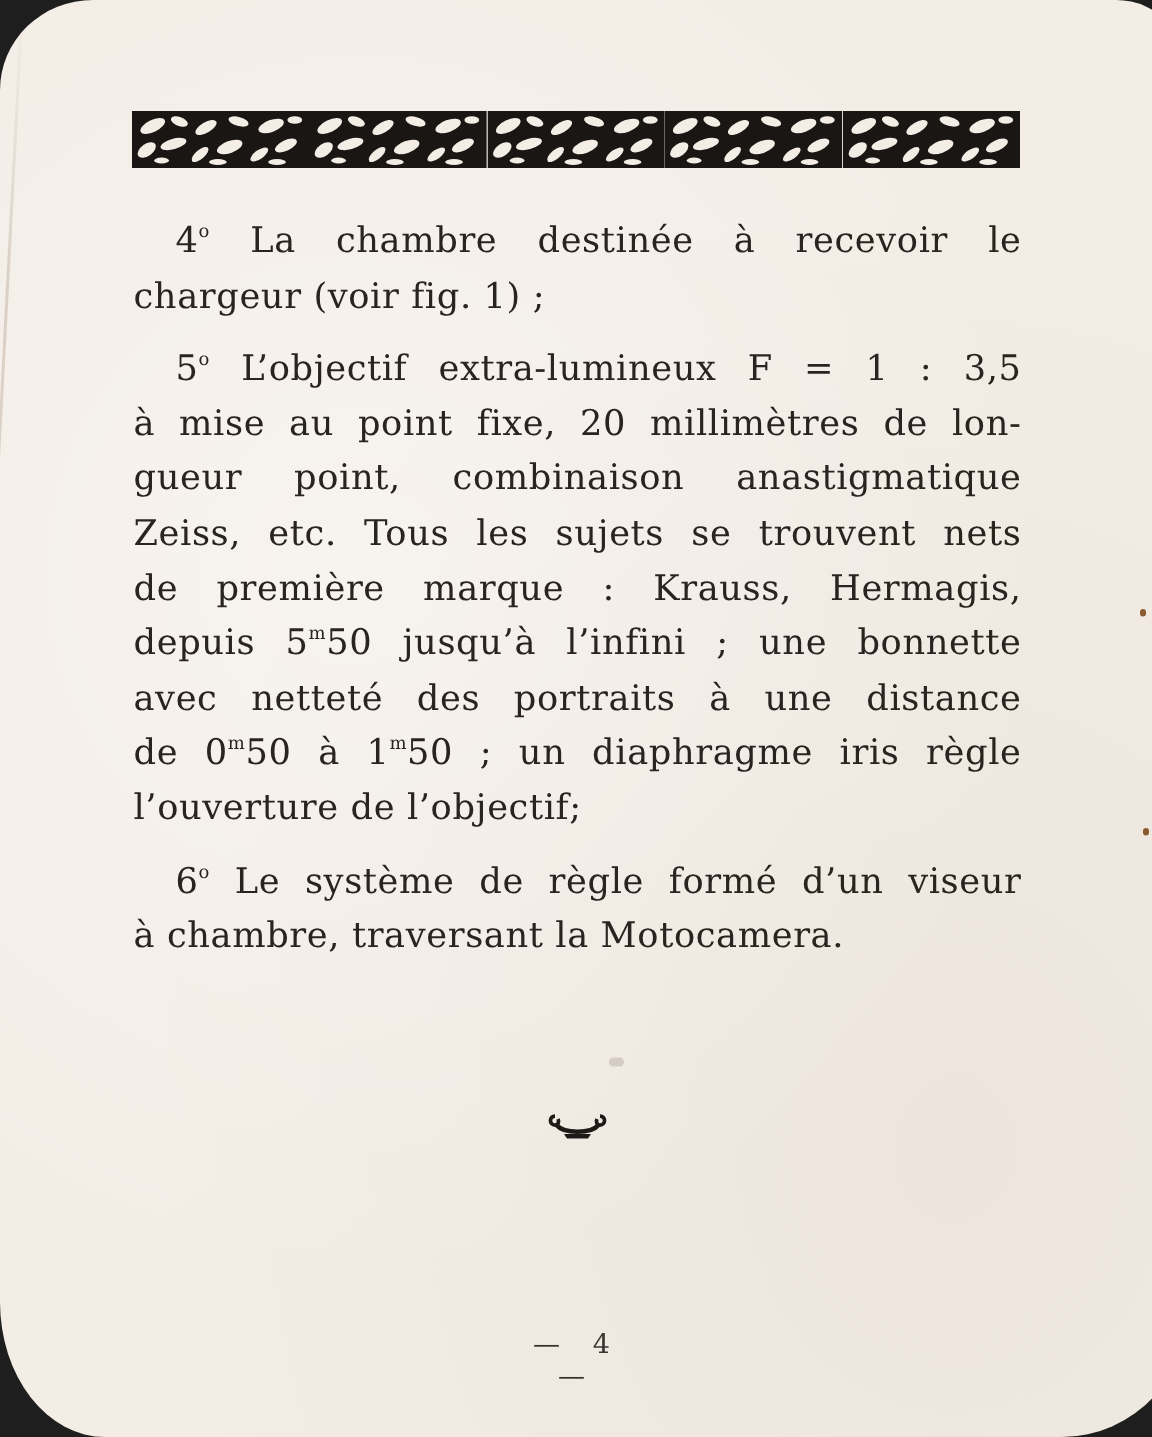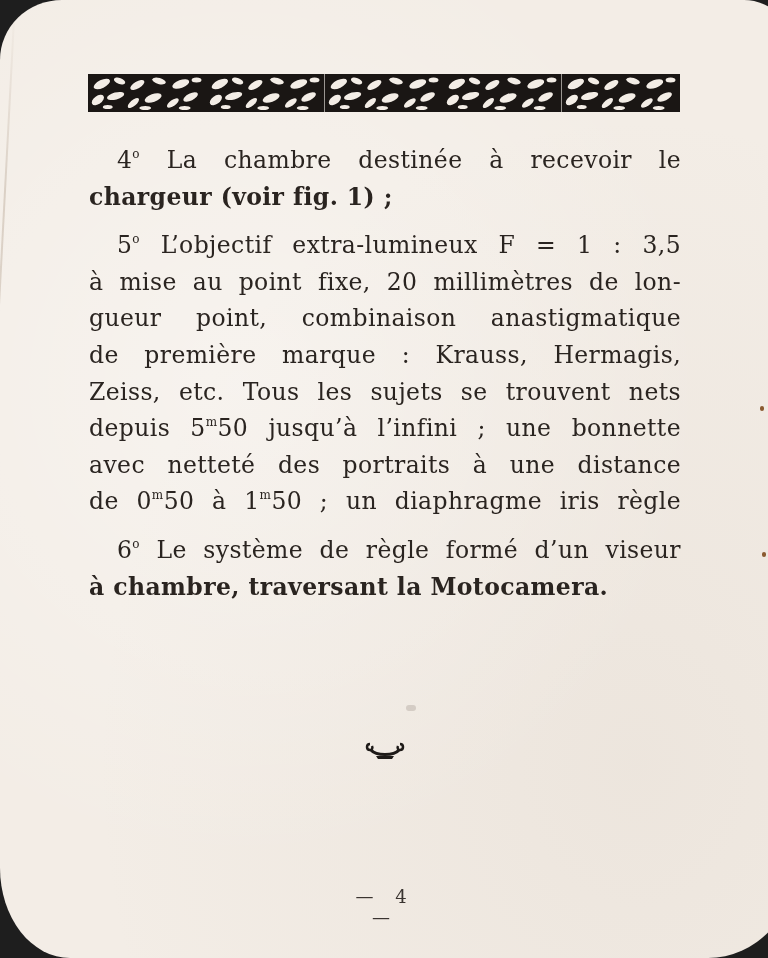--- a/index.html
+++ b/index.html
@@ -75,21 +75,20 @@
     }
     .line {
       display: block;
       text-align: justify;
       text-align-last: justify;
       white-space: nowrap;
       letter-spacing: 0.4px;
     }
     .line.last {
       text-align-last: left;
-      font-weight: bold;
     }
     .line.indent {
       padding-left: 28px;
     }
     sup.small {
       font-size: 12px;
       vertical-align: 10px;
       line-height: 0;
     }
     .tailpiece {
@@ -240,25 +239,26 @@
 
     <div class="para">
       <span class="line indent"><span>4</span><sup class="small">o</sup> <span>La chambre destinée à recevoir le</span></span>
       <span class="line last"><span>chargeur (voir fig. 1) ;</span></span>
     </div>
 
     <div class="para">
       <span class="line indent"><span>5</span><sup class="small">o</sup> <span>L’objectif extra-lumineux F = 1 : 3,5</span></span>
       <span class="line"><span>à mise au point fixe, 20 millimètres de lon-</span></span>
       <span class="line"><span>gueur point, combinaison anastigmatique</span></span>
+      <span class="line"><span>Zeiss, etc. Tous les sujets se trouvent nets</span></span>
       <span class="line"><span>de première marque : Krauss, Hermagis,</span></span>
-      <span class="line"><span>Zeiss, etc. Tous les sujets se trouvent nets</span></span>
       <span class="line"><span>depuis 5</span><sup class="small">m</sup><span>50 jusqu’à l’infini ; une bonnette</span></span>
       <span class="line"><span>avec netteté des portraits à une distance</span></span>
       <span class="line"><span>de 0</span><sup class="small">m</sup><span>50 à 1</span><sup class="small">m</sup><span>50 ; un diaphragme iris règle</span></span>
+      <span class="line last"><span>l’ouverture de l’objectif;</span></span>
     </div>
 
     <div class="para">
       <span class="line indent"><span>6</span><sup class="small">o</sup> <span>Le système de règle formé d’un viseur</span></span>
       <span class="line last"><span>à chambre, traversant la Motocamera.</span></span>
     </div>
   </div>
 
   <div class="mark"></div>
 

